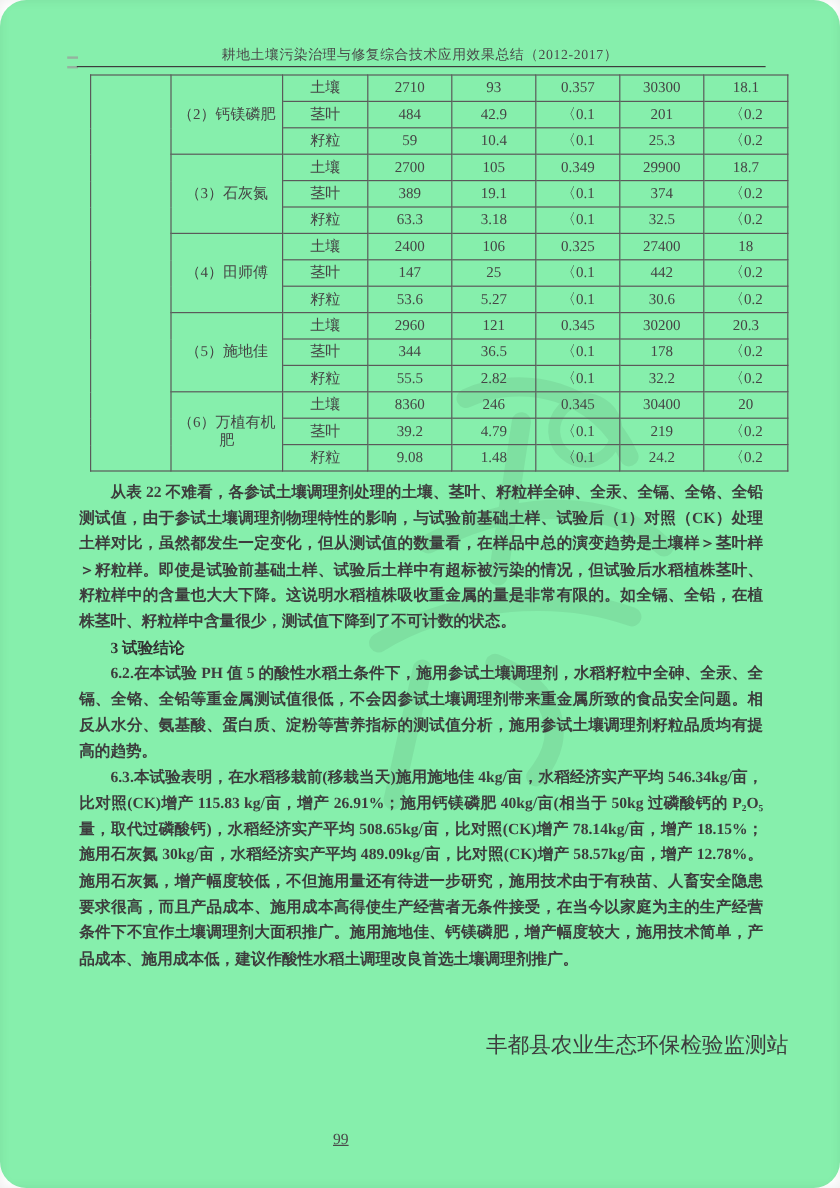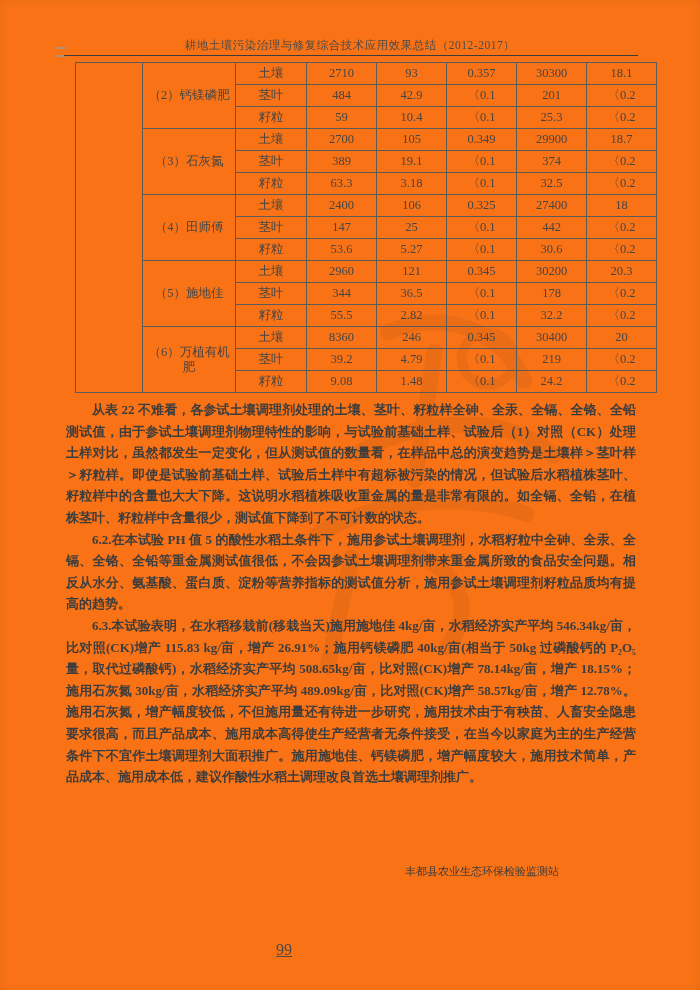--- a/index.html
+++ b/index.html
@@ -4,21 +4,21 @@
 <style>
   html,body{margin:0;padding:0;}
   body{
     width:700px;height:990px;
     background:#ffffff;
     font-family:"Liberation Serif","DejaVu Serif",serif;
     color:#3d3d3d;
     position:relative;
     overflow:hidden;
   }
-  .page{position:absolute;inset:0;background:#f97316;}
+  .page{position:absolute;inset:0;background:#86efac;border-radius:22px;}
   .scan-edge{position:absolute;inset:0;box-shadow:inset 0 0 10px rgba(0,0,0,0.07);pointer-events:none;}
 
   
   .header-title{
     position:absolute;top:38px;left:0;width:700px;
     text-align:center;font-size:11.5px;color:#4a4a4a;letter-spacing:.5px;
   }
   .header-rule{
     position:absolute;top:55px;left:64px;width:574px;height:0;
     border-top:1.6px solid #3c3c3c;
@@ -51,28 +51,28 @@
     position:absolute;top:399px;left:66px;width:570px;
     font-size:13px;line-height:21.6px;
     text-align:justify;color:#3d3d3d;
   }
   .bodytext p{margin:0;text-indent:2em;font-weight:bold;}
   .bodytext p.heading{font-weight:bold;color:#323232;}
 
   
   .signature{
     position:absolute;top:859px;left:405px;
-    font-size:11px;line-height:24.5px;color:#3d3d3d;
+    font-size:18px;line-height:24.5px;color:#3d3d3d;
   }
   .signature .date-line{padding-left:40px;}
 
   
   .page-number{
     position:absolute;top:941px;left:0;width:568px;
-    text-align:center;font-size:16px;color:#4a4a4a;text-decoration:underline;
+    text-align:center;font-size:13px;color:#4a4a4a;text-decoration:underline;
   }
 
   
   .watermark{
     position:absolute;top:290px;left:215px;width:400px;height:380px;
     opacity:.055;pointer-events:none;
     transform:rotate(-14deg);
   }
 </style>
 </head>
@@ -227,20 +227,21 @@
       <td class="c-val">1.48</td>
       <td class="c-val">〈0.1</td>
       <td class="c-val">24.2</td>
       <td class="c-val">〈0.2</td>
     </tr>
   </tbody>
     </table>
 
   <div class="bodytext">
     <p>从表 22 不难看，各参试土壤调理剂处理的土壤、茎叶、籽粒样全砷、全汞、全镉、全铬、全铅测试值，由于参试土壤调理剂物理特性的影响，与试验前基础土样、试验后（1）对照（CK）处理土样对比，虽然都发生一定变化，但从测试值的数量看，在样品中总的演变趋势是土壤样＞茎叶样＞籽粒样。即使是试验前基础土样、试验后土样中有超标被污染的情况，但试验后水稻植株茎叶、籽粒样中的含量也大大下降。这说明水稻植株吸收重金属的量是非常有限的。如全镉、全铅，在植株茎叶、籽粒样中含量很少，测试值下降到了不可计数的状态。</p>
+    <p class="heading">3 试验结论</p>
     <p>6.2.在本试验 PH 值 5 的酸性水稻土条件下，施用参试土壤调理剂，水稻籽粒中全砷、全汞、全镉、全铬、全铅等重金属测试值很低，不会因参试土壤调理剂带来重金属所致的食品安全问题。相反从水分、氨基酸、蛋白质、淀粉等营养指标的测试值分析，施用参试土壤调理剂籽粒品质均有提高的趋势。</p>
     <p>6.3.本试验表明，在水稻移栽前(移栽当天)施用施地佳 4kg/亩，水稻经济实产平均 546.34kg/亩，比对照(CK)增产 115.83 kg/亩，增产 26.91%；施用钙镁磷肥 40kg/亩(相当于 50kg 过磷酸钙的 P₂O₅ 量，取代过磷酸钙)，水稻经济实产平均 508.65kg/亩，比对照(CK)增产 78.14kg/亩，增产 18.15%；施用石灰氮 30kg/亩，水稻经济实产平均 489.09kg/亩，比对照(CK)增产 58.57kg/亩，增产 12.78%。施用石灰氮，增产幅度较低，不但施用量还有待进一步研究，施用技术由于有秧苗、人畜安全隐患要求很高，而且产品成本、施用成本高得使生产经营者无条件接受，在当今以家庭为主的生产经营条件下不宜作土壤调理剂大面积推广。施用施地佳、钙镁磷肥，增产幅度较大，施用技术简单，产品成本、施用成本低，建议作酸性水稻土调理改良首选土壤调理剂推广。</p>
   </div>
 
   <div class="signature">
     <div>丰都县农业生态环保检验监测站</div>
   </div>
 
   <div class="page-number">99</div>
 

